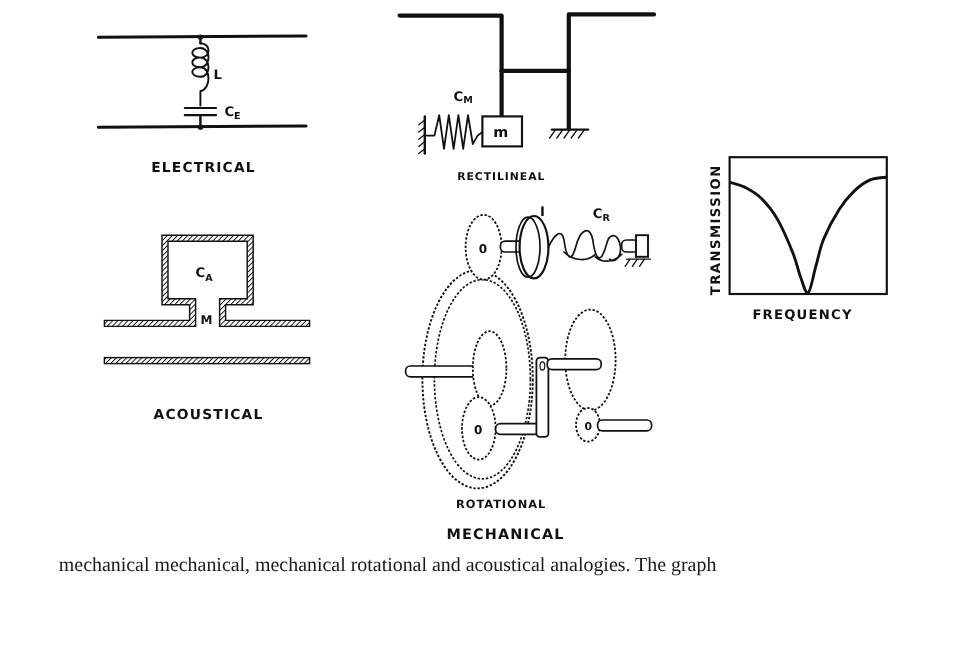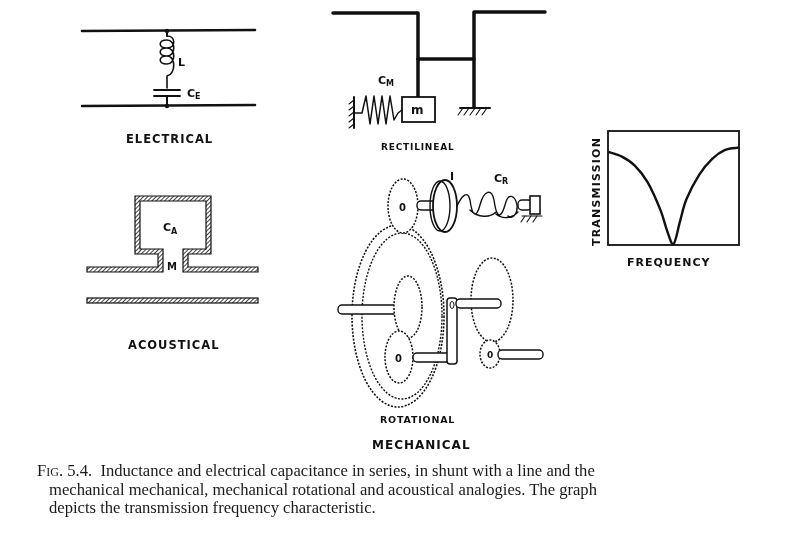--- a/index.html
+++ b/index.html
@@ -130,16 +130,14 @@
 
   <g>
     <rect x="608" y="131" width="131" height="114" fill="none" stroke="#111" stroke-width="1.8"></rect>
     <path id="curve" fill="none" stroke="#111" stroke-width="2.4" stroke-linejoin="round" stroke-linecap="round" d="M609,152.16000000000003 C611.15,152.9066666666667 617.6,154.39999999999998 621.9,156.64 C626.1999999999999,158.88 630.5,161.3066666666667 634.8,165.60000000000002 C639.0999999999999,169.89333333333335 643.4000000000001,174.9333333333333 647.7,182.39999999999998 C652,189.86666666666665 657.375,202.37333333333333 660.6,210.4 C663.825,218.42666666666668 664.9,224.96 667.05,230.56 C669.1999999999999,236.16 671.35,245.49333333333334 673.5,244 C675.65,242.50666666666666 677.8000000000001,229.06666666666666 679.95,221.6 C682.1,214.13333333333333 683.175,207.04 686.4,199.2 C689.625,191.35999999999999 695,181.28 699.3,174.56 C703.5999999999999,167.84 707.9000000000001,162.98666666666665 712.2,158.88 C716.5,154.77333333333334 720.8000000000001,151.7866666666667 725.1,149.92000000000002 C729.4,148.05333333333334 735.85,148.05333333333334 738,147.68"></path>
     <text class="lbl" transform="translate(600,246) rotate(-90)" font-size="11" letter-spacing="1.2">TRANSMISSION</text>
     <text class="lbl" x="627" y="266" font-size="11" letter-spacing="1">FREQUENCY</text>
   </g>
 </svg>
 
 <div class="caption">
-  <span class="line"><span class="figno">Fig. 5.4.</span>&nbsp;&nbsp;<span>Inductance and electrical capacitance in series, in shunt with a line and the</span></span>
   <span class="line indent">mechanical mechanical, mechanical rotational and acoustical analogies.  The graph</span>
-  <span class="line indent">depicts the transmission frequency characteristic.</span>
 </div>
 
 </body></html>

